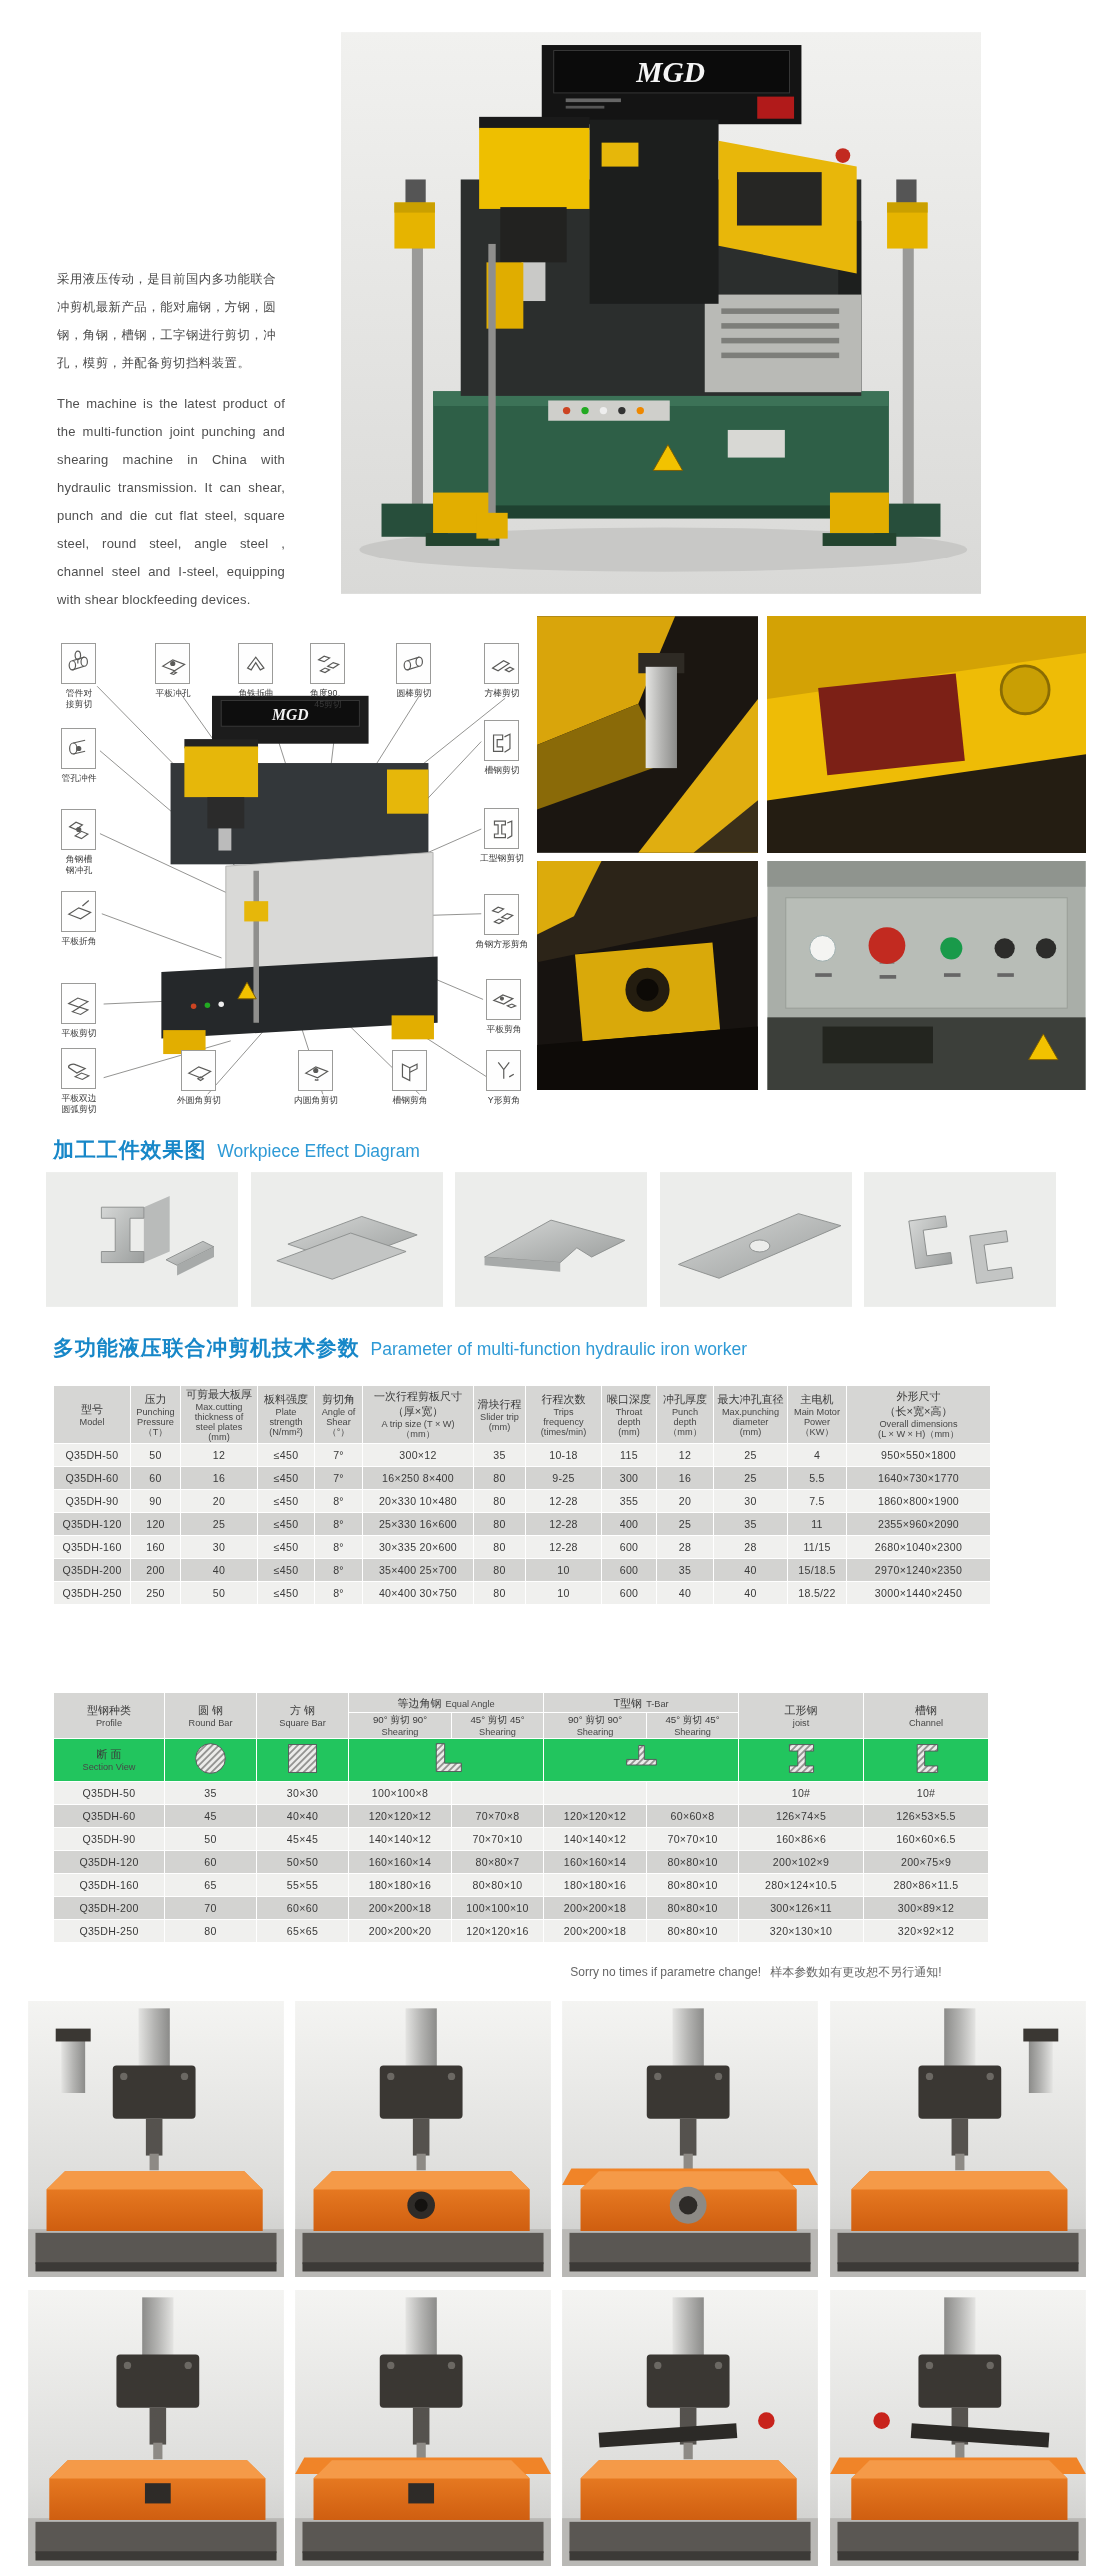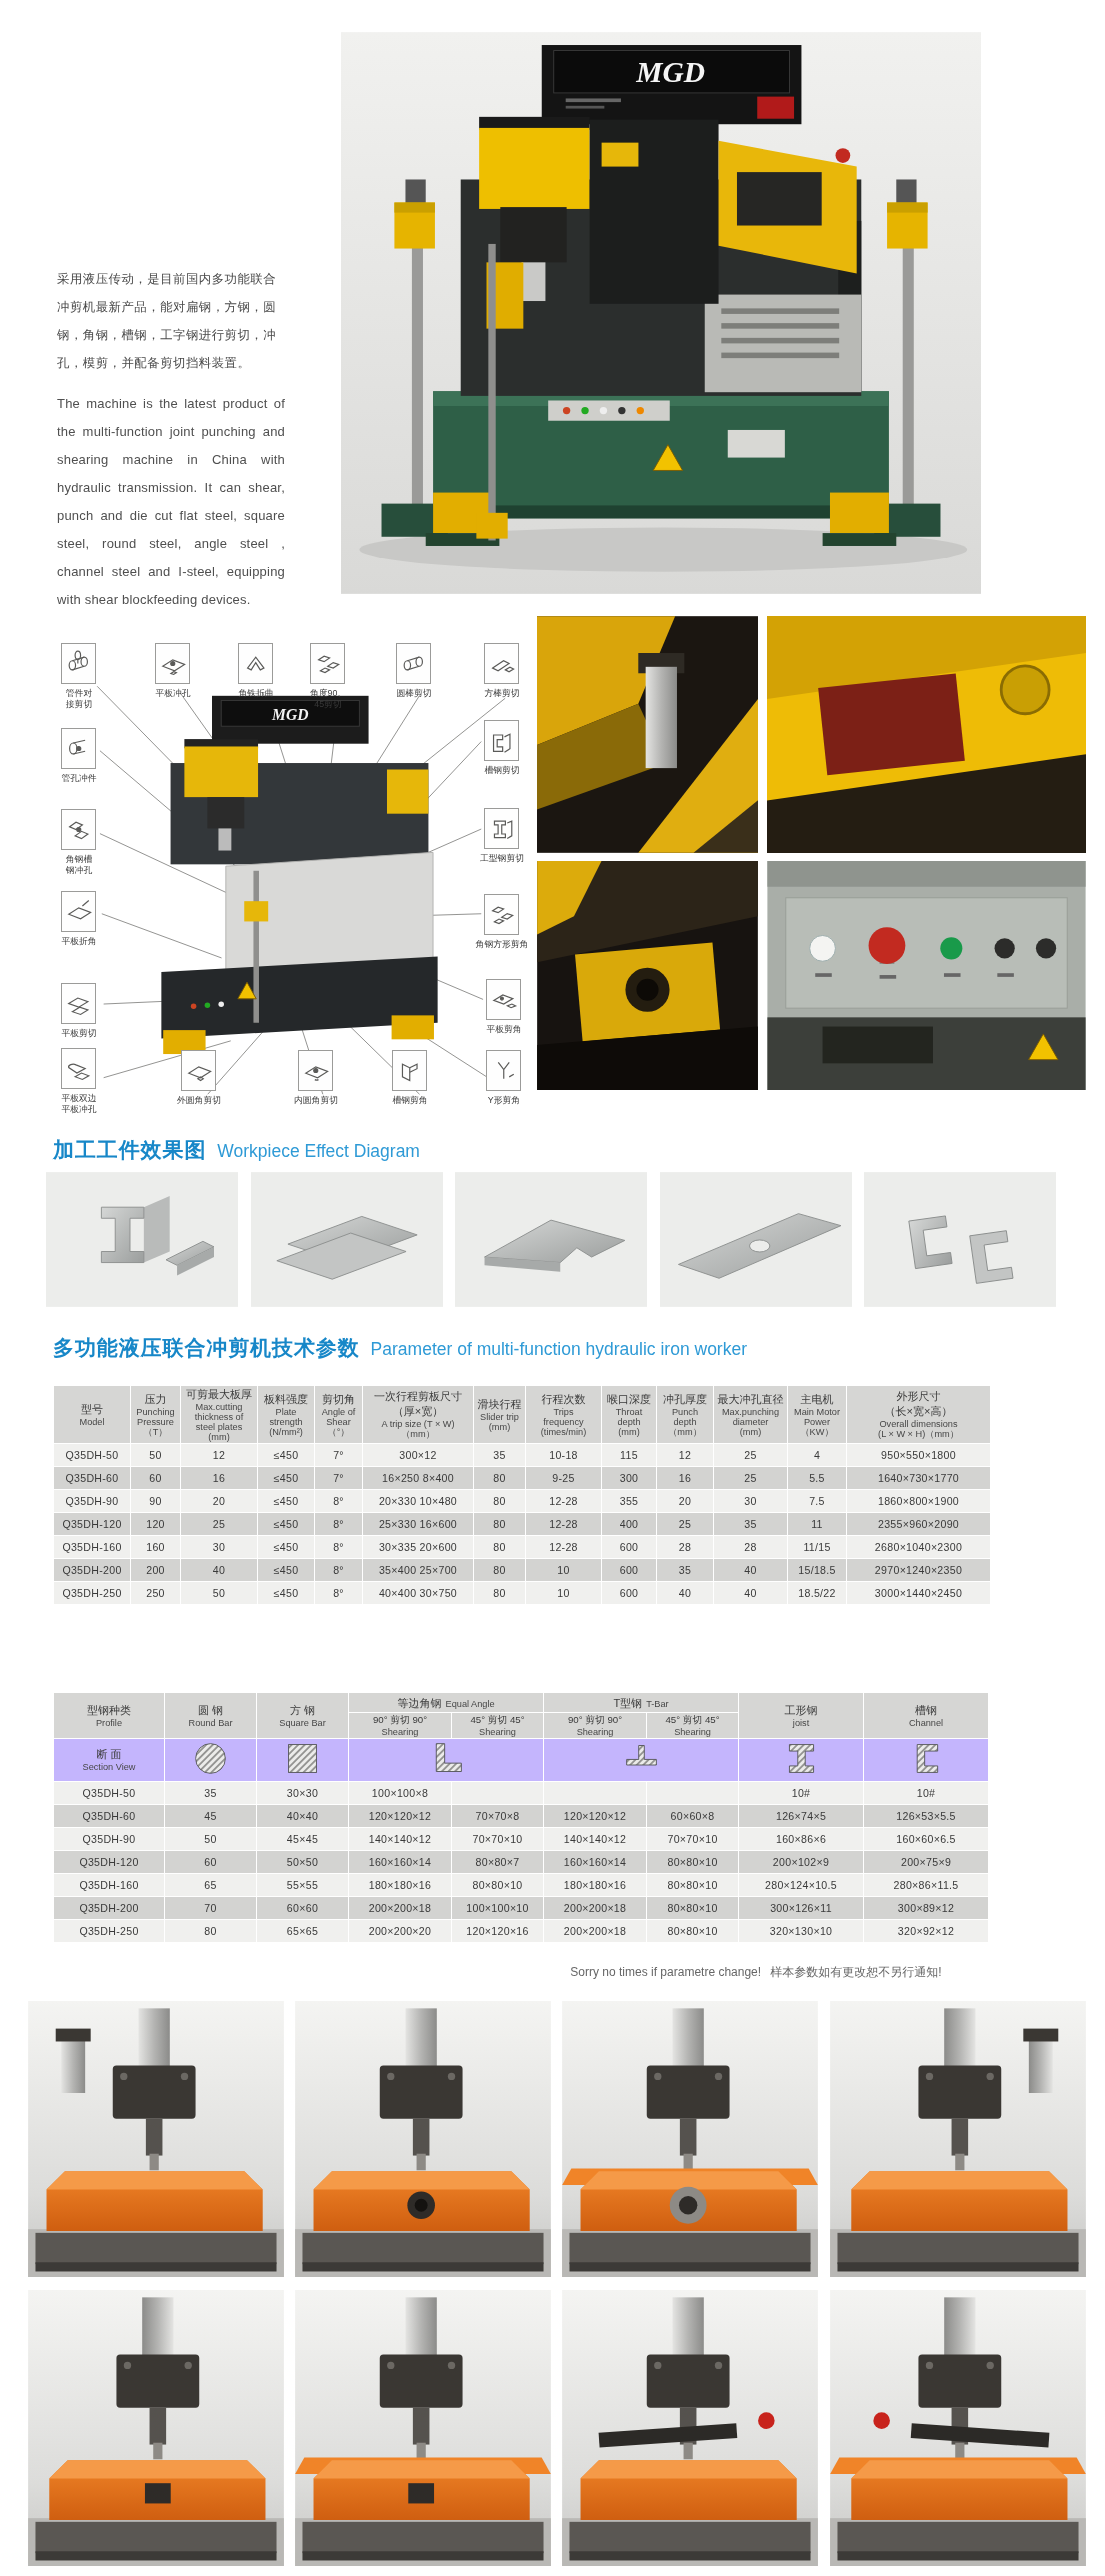--- a/index.html
+++ b/index.html
@@ -27,21 +27,21 @@
   
   table.spec{border-collapse:collapse;table-layout:fixed}
   .spec th,.spec td{border:0.9px solid #fff;border-top-width:1.8px;border-bottom-width:1.8px;
        font-weight:normal;text-align:center;vertical-align:middle;padding:0.9px 1.8px;color:#3a3a3a}
   .spec thead th{background:#d6d6d4}
   .hzh{font-size:11px;white-space:pre-line}
   .hen{font-size:9.2px;line-height:10px;white-space:pre-line;color:#474747}
   .spec tbody td{font-size:10.6px;height:23px}
   tr.odd td{background:#f0f0ee}
   tr.even td{background:#d3d3d1}
-  tr.secrow td{background:#c4b5fd;height:41px}
+  tr.secrow td{background:#22c55e;height:41px}
   .mono-x{letter-spacing:0.3px}
 
   .note{font-size:12px;color:#666;text-align:center}
   .note .zh{margin-left:9.2px}
 
   .photo{position:absolute;overflow:hidden}
   .photo svg{display:block}
 </style>
 </head>
 <body>
@@ -304,21 +304,21 @@
         <div class="clabel">平板剪切</div>
       </div>
       <div class="callout" style="left: 61px; top: 1048px;">
         <div class="cbox">
           <svg width="29.5" height="31" viewBox="0 0 32 34">
             <path d="M5,16 a5,3 0 0 1 8,-3 l10,4 l-9,5 z"></path>
             <path d="M12,26 l7,-4 l8,3 l-7,4 z"></path>
           </svg>
         </div>
         <div class="clabel">平板双边
-平板冲孔</div>
+圆弧剪切</div>
       </div>
       <div class="callout" style="left: 181px; top: 1050px;">
         <div class="cbox">
           <svg width="29.5" height="31" viewBox="0 0 32 34">
             <path d="M5,20 l11,-7 l13,5 l-11,7 z"></path>
             <path d="M15,26 l3,-2 l3,2 l-3,2 z"></path>
           </svg>
         </div>
         <div class="clabel">外圆角剪切</div>
       </div>

